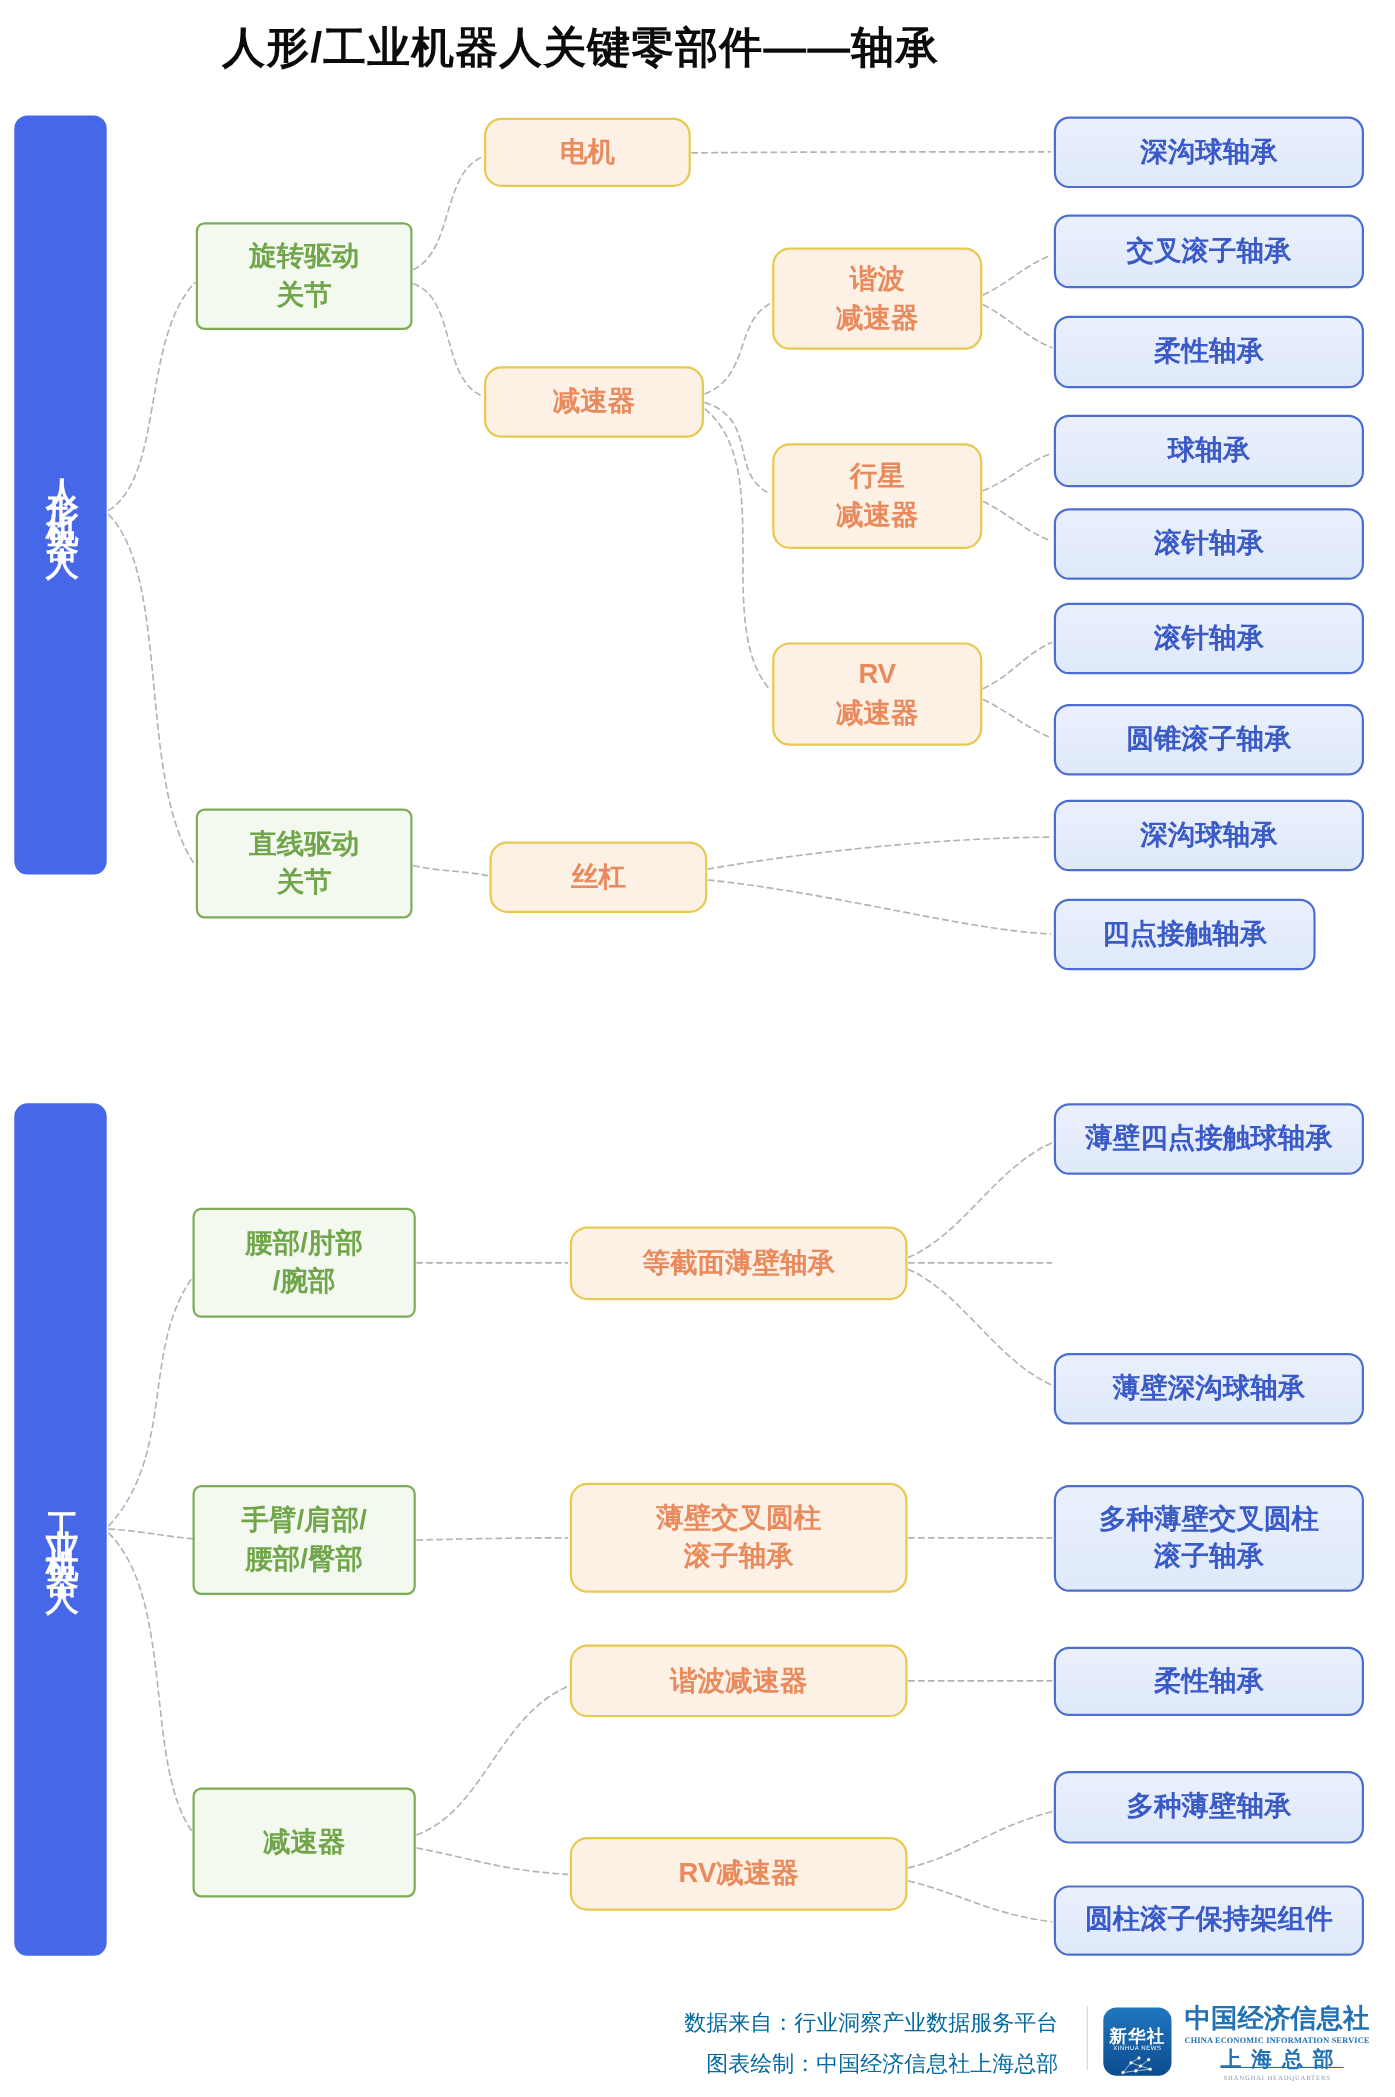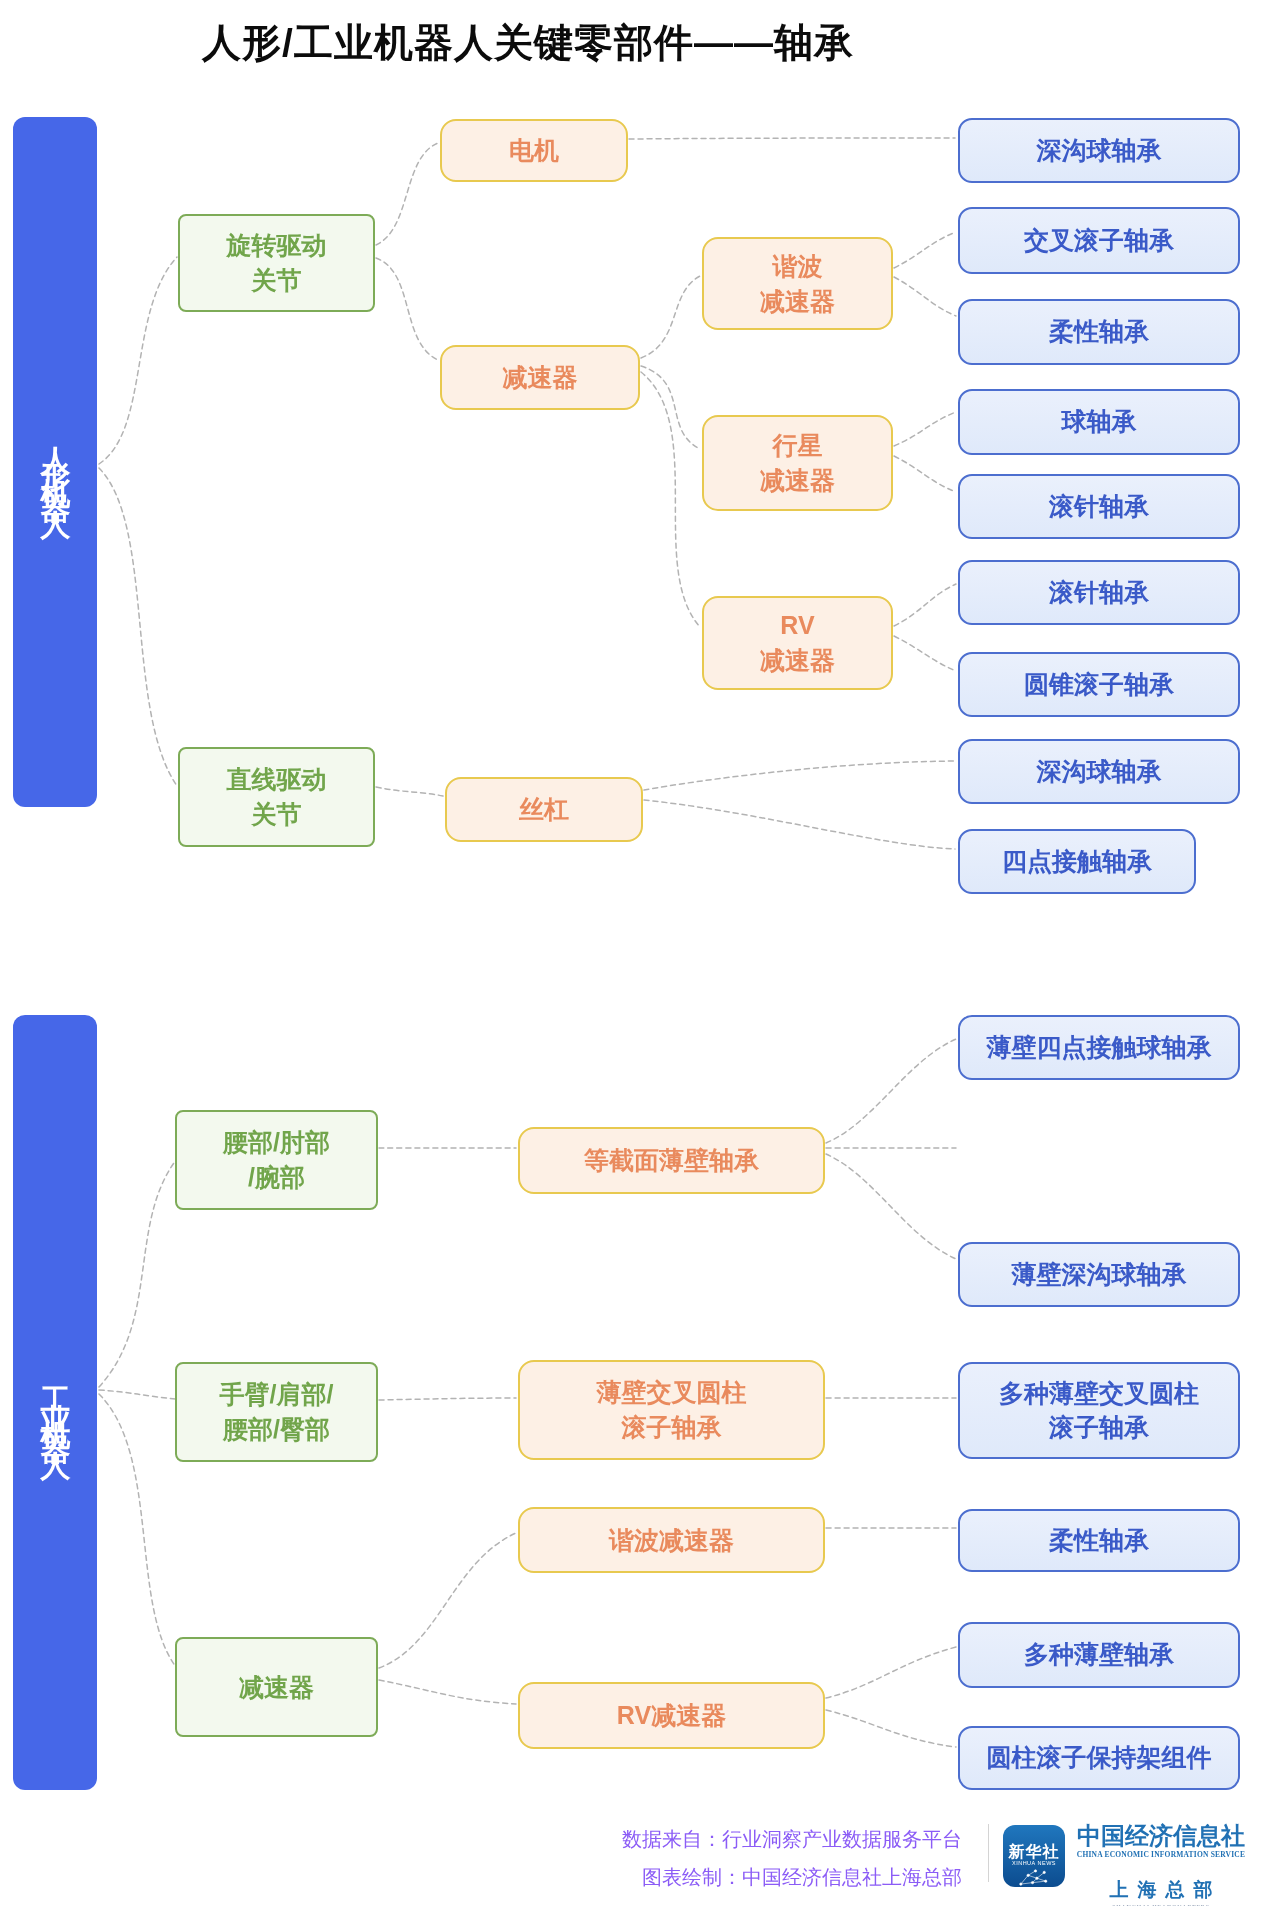--- a/index.html
+++ b/index.html
@@ -2,43 +2,43 @@
 <html><head>
 <meta charset="utf-8">
 <style>
   html,body{margin:0;padding:0;background:#ffffff;}
   body{font-family:"Liberation Sans", sans-serif;}
   #canvas{position:relative;width:1268px;height:1906px;background:#ffffff;overflow:hidden;}
   #connector-layer{position:absolute;left:0;top:0;width:1268px;height:1906px;}
   .title{position:absolute;top:16px;left:0;width:1056px;text-align:center;
          font-size:39px;font-weight:800;color:#0b0b0b;letter-spacing:1px;}
   .node{position:absolute;display:flex;align-items:center;justify-content:center;
-        text-align:center;white-space:pre-line;box-sizing:border-box;font-weight:700;margin-top:12px;}
+        text-align:center;white-space:pre-line;box-sizing:border-box;font-weight:700;}
   .bar{background:#4667E8;color:#ffffff;border-radius:12px;font-size:30px;
        writing-mode:vertical-lr;text-orientation:upright;letter-spacing:16px;font-weight:700;}
   .green{background:#F3F9EE;border:2px solid #7DAB57;color:#71A54B;border-radius:8px;
          font-size:25px;line-height:1.4;}
   .orange{background:#FDF0E5;border:2px solid #E8C94F;color:#E98A5D;border-radius:16px;
           font-size:25px;line-height:1.4;}
   .blue{background:linear-gradient(180deg,#EAF0FC,#DFE9FA);border:2.5px solid #4C6ECF;
         color:#3A5AC8;border-radius:14px;font-size:25px;line-height:1.35;}
   .src-block{position:absolute;top:1820px;left:400px;width:562px;text-align:right;
-             font-size:20px;color:#8b5cf6;line-height:38px;font-weight:400;}
+             font-size:20px;color:#0369a1;line-height:38px;font-weight:400;}
   .divider{position:absolute;left:988px;top:1824px;width:1px;height:58px;background:#D4D4D4;}
   .xinhua{position:absolute;left:1003px;top:1825px;width:62px;height:62px;border-radius:12px;
           background:linear-gradient(180deg,#2077BE,#0C4C8F);color:#fff;text-align:center;
           display:flex;flex-direction:column;align-items:center;overflow:hidden;}
   .xh-cn{font-size:16px;font-weight:700;letter-spacing:1px;margin-top:18px;line-height:17px;}
   .xh-en{font-size:5.5px;letter-spacing:0.5px;line-height:7px;}
   .xh-net{margin-top:1px;}
   .org{position:absolute;left:1076px;top:1822px;width:170px;text-align:center;
        font-family:"Liberation Serif", serif;color:#2171B4;}
   .org-cn{font-size:24px;font-weight:700;white-space:nowrap;letter-spacing:0px;line-height:28px;}
   .org-en{font-size:7.5px;font-weight:700;white-space:nowrap;letter-spacing:0.2px;line-height:10px;}
-  .org-branch{font-size:19px;font-weight:700;letter-spacing:9px;text-indent:9px;line-height:26px;margin-top:17px;}
+  .org-branch{font-size:19px;font-weight:700;letter-spacing:9px;text-indent:9px;line-height:26px;margin-top:0;text-decoration:underline;}
   .org-branch-en{font-size:6px;color:#8696AC;letter-spacing:0.8px;line-height:8px;}
 </style>
 </head>
 <body>
 
 <div id="canvas">
 
   <svg id="connector-layer" viewBox="0 0 1268 1906" fill="none" stroke="#B3B3B3" stroke-width="1.5" stroke-dasharray="5 4" stroke-linecap="round">
 
     <path d="M 99,464 C 150,430 128,310 177,257"></path>

